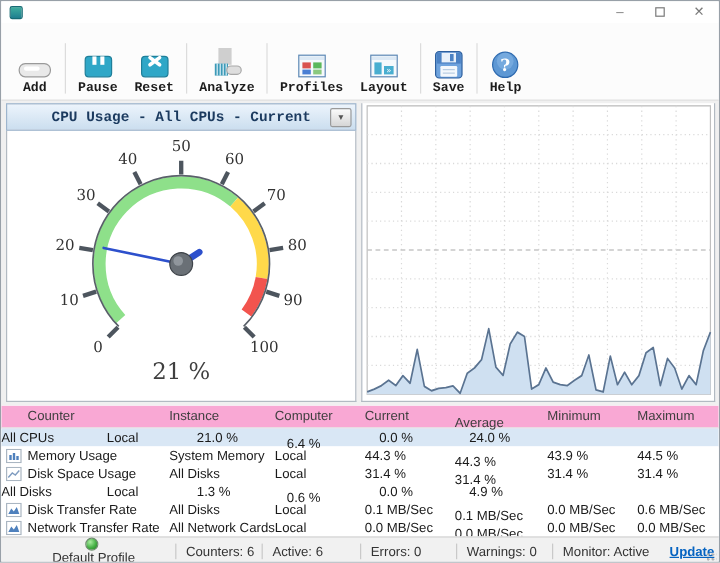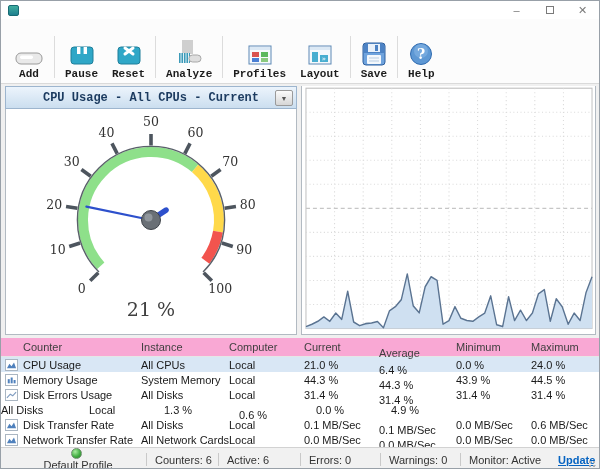--- a/index.html
+++ b/index.html
@@ -253,28 +253,20 @@
       <span class="col-counter">Counter</span>
       <span class="col-instance">Instance</span>
       <span class="col-computer">Computer</span>
       <span class="col-current">Current</span>
       <span class="col-average">Average</span>
       <span class="col-minimum">Minimum</span>
       <span class="col-maximum">Maximum</span>
     </div>
     <div id="grid-rows">
         <div class="grid-row selected">
-          <span class="col-counter">
-            <span class="row-icon">
-              <svg viewBox="0 0 13 12">
-                <path d="M1 10 L4 4.5 L6.5 7.5 L9.5 3 L12 10 Z" fill="#4f81bd"></path>
-              </svg>
-            </span>
-            <span>CPU Usage</span>
-          </span>
           <span class="col-instance">All CPUs</span>
           <span class="col-computer">Local</span>
           <span class="col-current">21.0 %</span>
           <span class="col-average">6.4 %</span>
           <span class="col-minimum">0.0 %</span>
           <span class="col-maximum">24.0 %</span>
         </div>
         <div class="grid-row">
           <span class="col-counter">
             <span class="row-icon">
@@ -293,21 +285,21 @@
           <span class="col-minimum">43.9 %</span>
           <span class="col-maximum">44.5 %</span>
         </div>
         <div class="grid-row">
           <span class="col-counter">
             <span class="row-icon">
               <svg viewBox="0 0 13 12">
                 <path d="M1 9.5 L5 5 L8 7 L12 2.5" fill="none" stroke="#7f9cc0" stroke-width="1.4"></path>
               </svg>
             </span>
-            <span>Disk Errors Usage</span>
+            <span>Disk Space Usage</span>
           </span>
           <span class="col-instance">All Disks</span>
           <span class="col-computer">Local</span>
           <span class="col-current">31.4 %</span>
           <span class="col-average">31.4 %</span>
           <span class="col-minimum">31.4 %</span>
           <span class="col-maximum">31.4 %</span>
         </div>
         <div class="grid-row">
           <span class="col-instance">All Disks</span>

